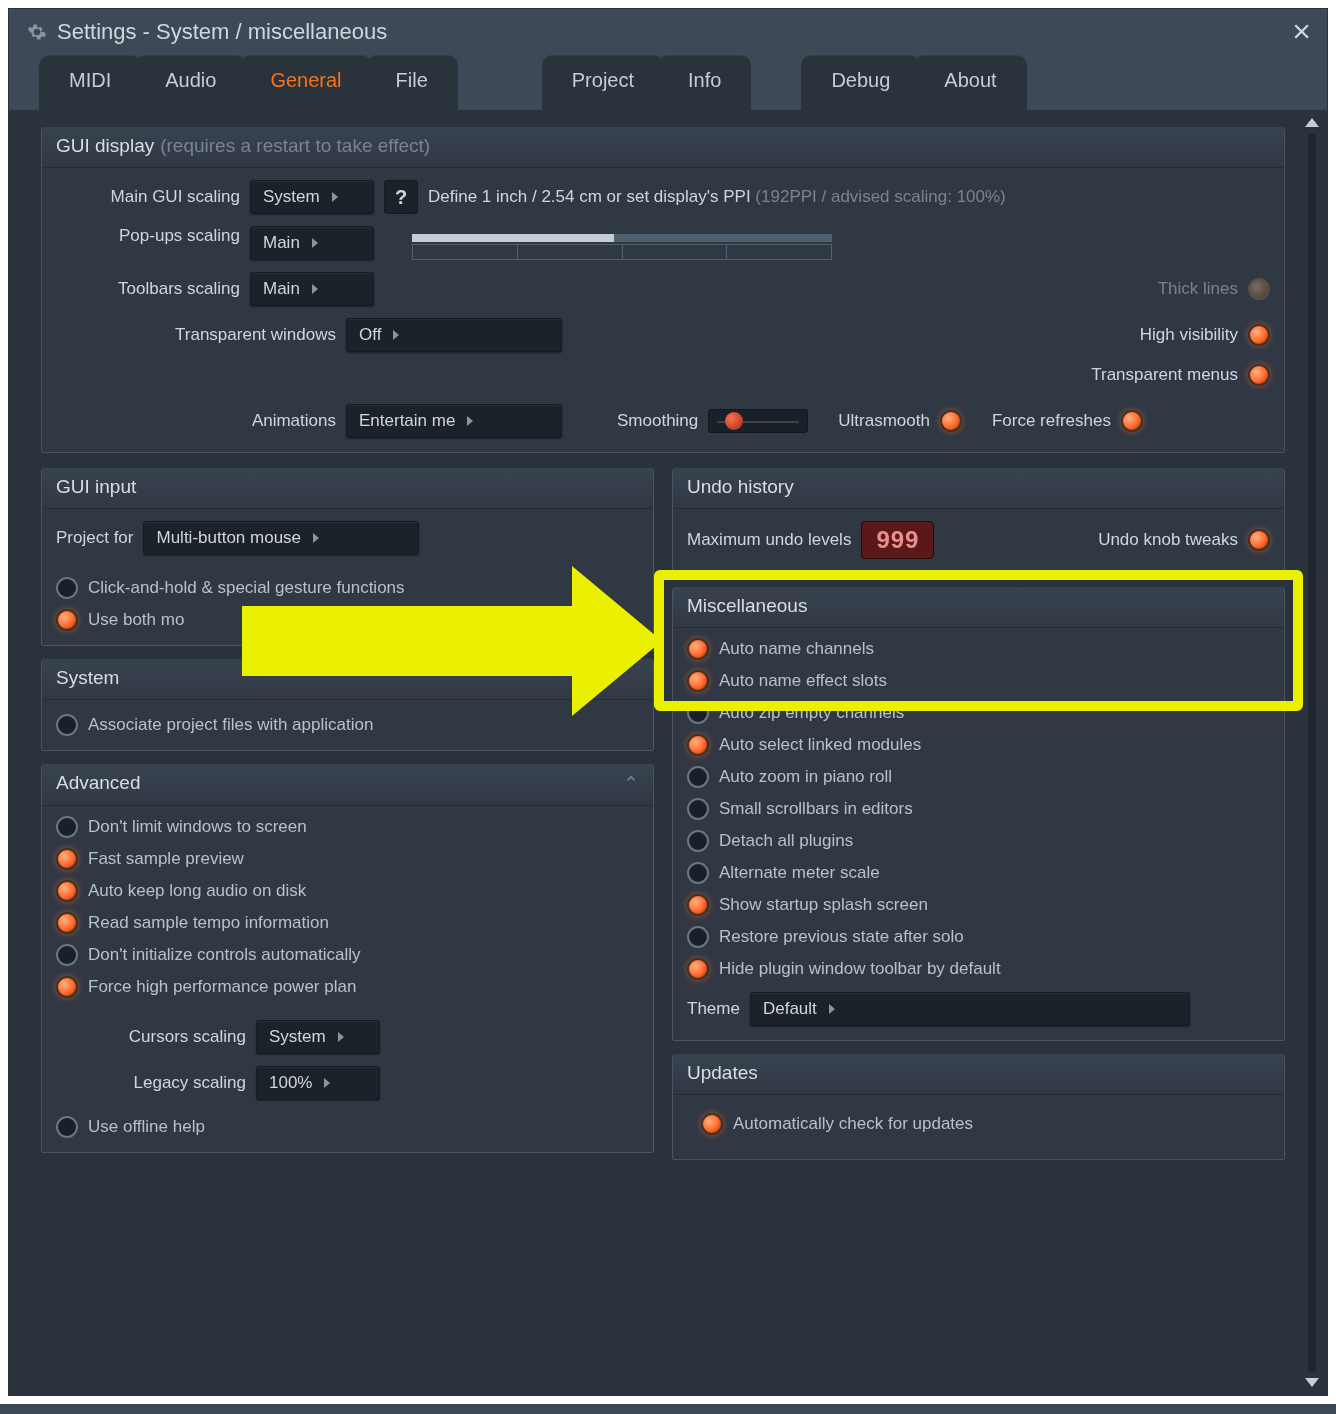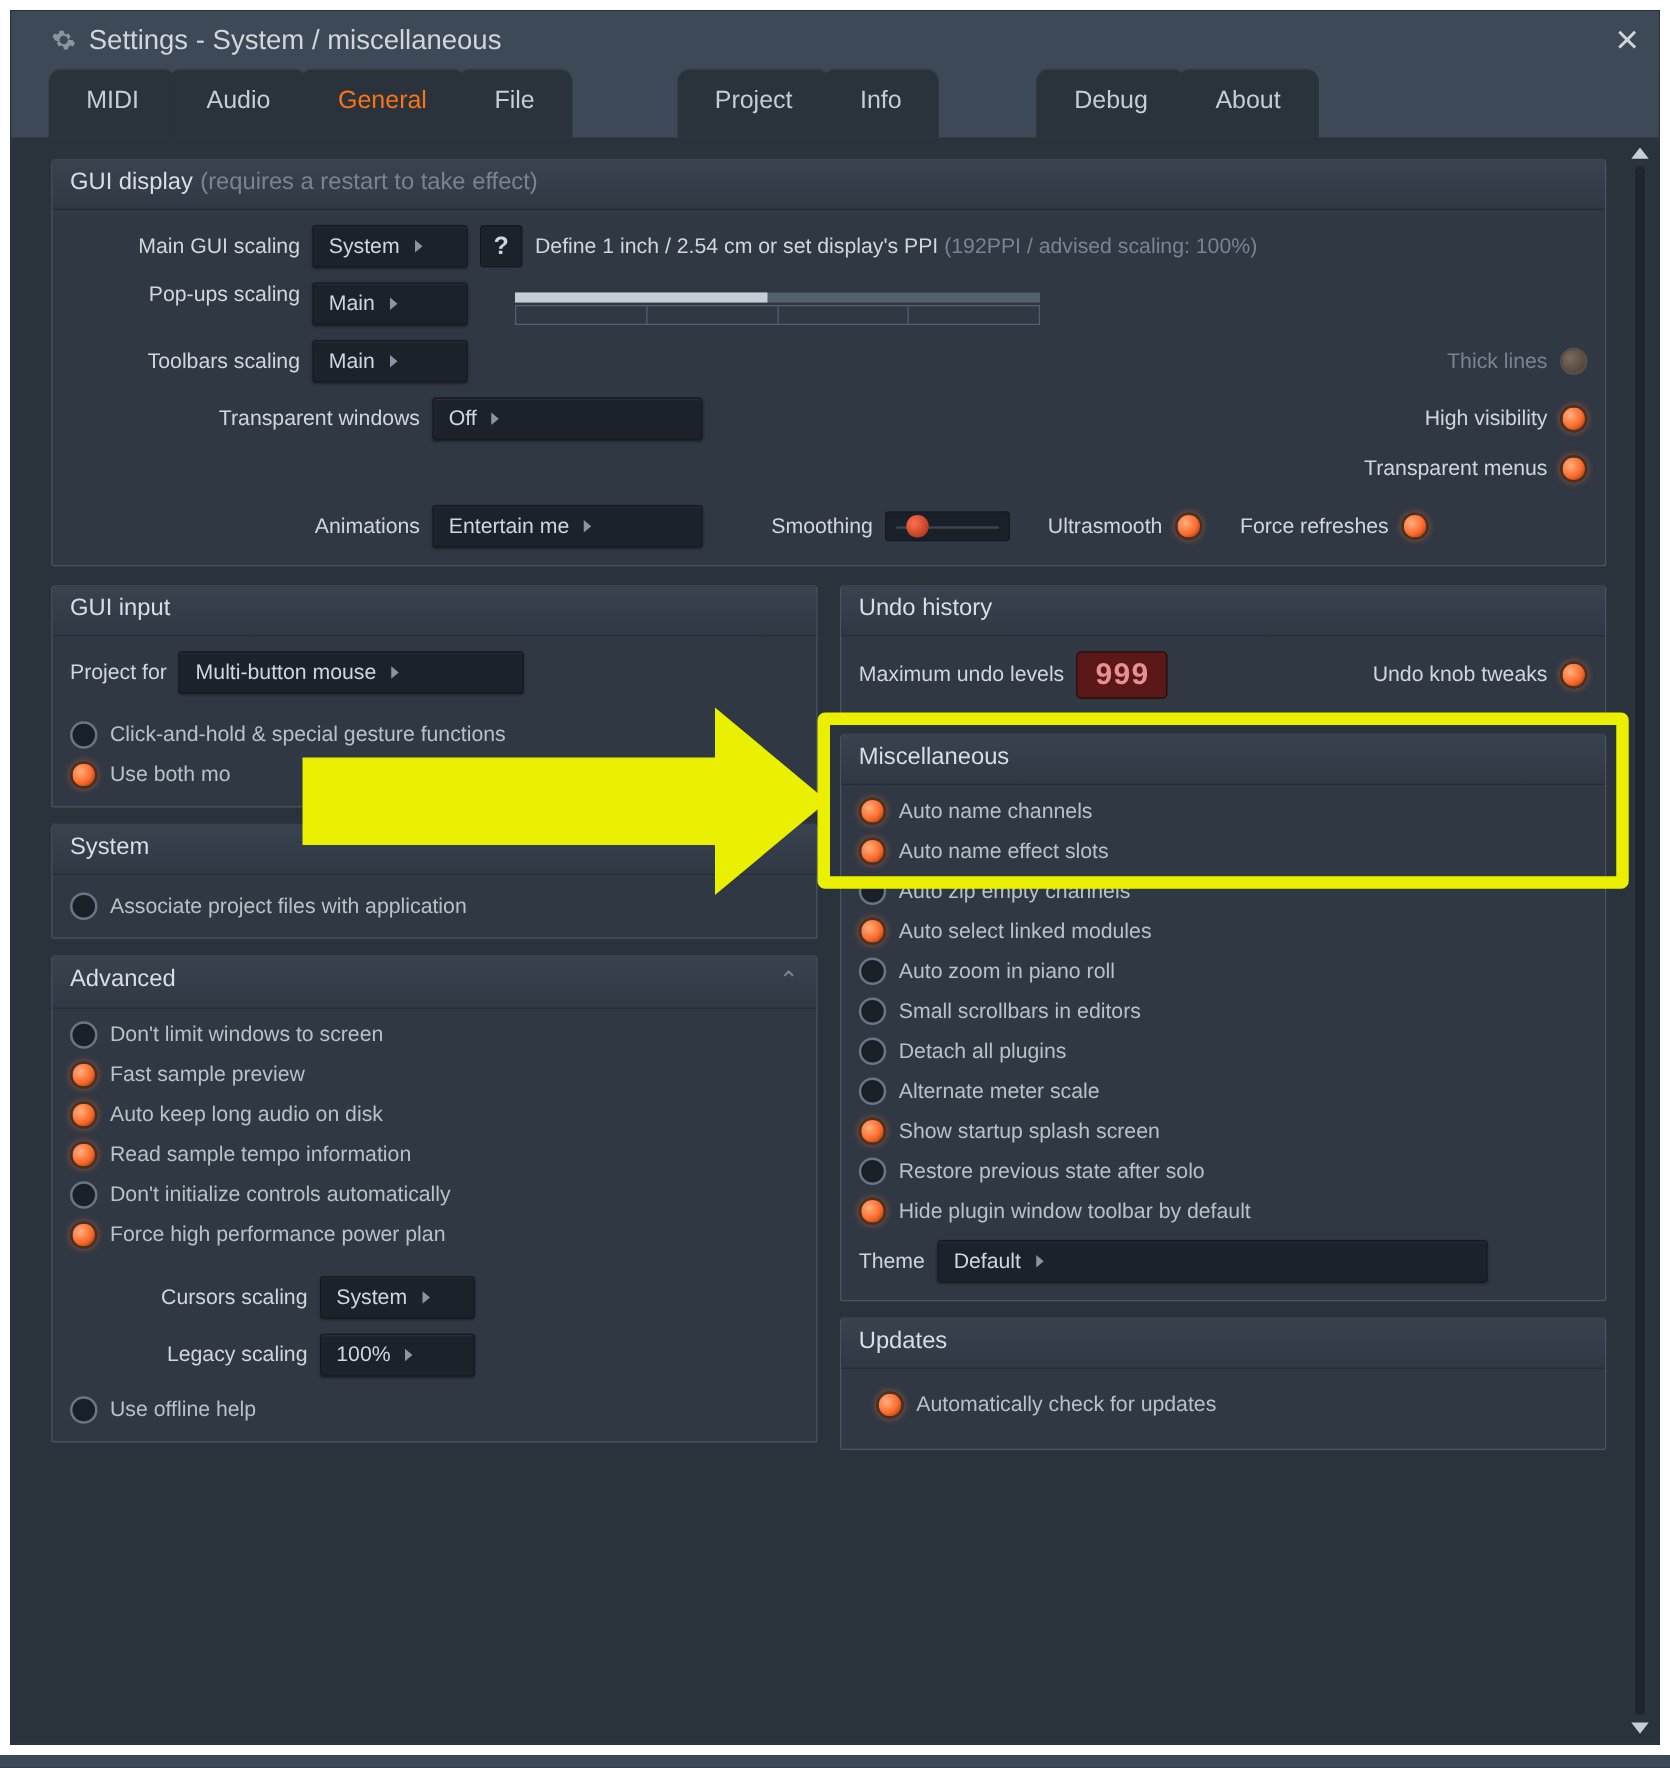--- a/index.html
+++ b/index.html
@@ -15,21 +15,21 @@
   padding: 8px;
   background: #fff;
 }
 .window {
   background: #3d4956;
   border: 1px solid #2a323c;
 }
 .titlebar {
   display: flex;
   align-items: center;
-  padding: 10px 32px;
+  padding: 10px 18px;
   background: #3d4956;
   position: relative;
 }
 .titlebar .gear {
   width: 20px; height: 20px;
   margin-right: 10px;
   color: #8a95a0;
 }
 .titlebar-text {
   font-size: 22px;
@@ -63,21 +63,21 @@
   box-shadow: inset 0 1px 0 rgba(255,255,255,0.05);
 }
 .tab.active {
   color: #f97316;
   z-index: 2;
 }
 .tab.spacer-before {
   margin-left: 90px;
 }
 .tab.spacer-before2 {
-  margin-left: 84px;
+  margin-left: 56px;
 }
 .content {
   background: #2a323c;
   padding: 18px 42px 18px 32px;
   position: relative;
   min-height: 1285px;
 }
 .scrollbar {
   position: absolute;
   right: 6px;
@@ -120,21 +120,21 @@
 }
 .fieldset.full { margin-bottom: 16px; }
 .legend {
   margin: -2px -14px 0 -14px;
   padding: 8px 14px 10px;
   background: linear-gradient(#394350, #303844);
   border-bottom: 1px solid #252c35;
   font-size: 19px;
   color: #d8dee4;
   display: flex;
-  align-items: center;
+  align-items: flex-start;
 }
 .legend .hint {
   color: #788490;
   margin-left: 6px;
 }
 .legend .chevron {
   margin-left: auto;
   color: #788490;
 }
 .row {

